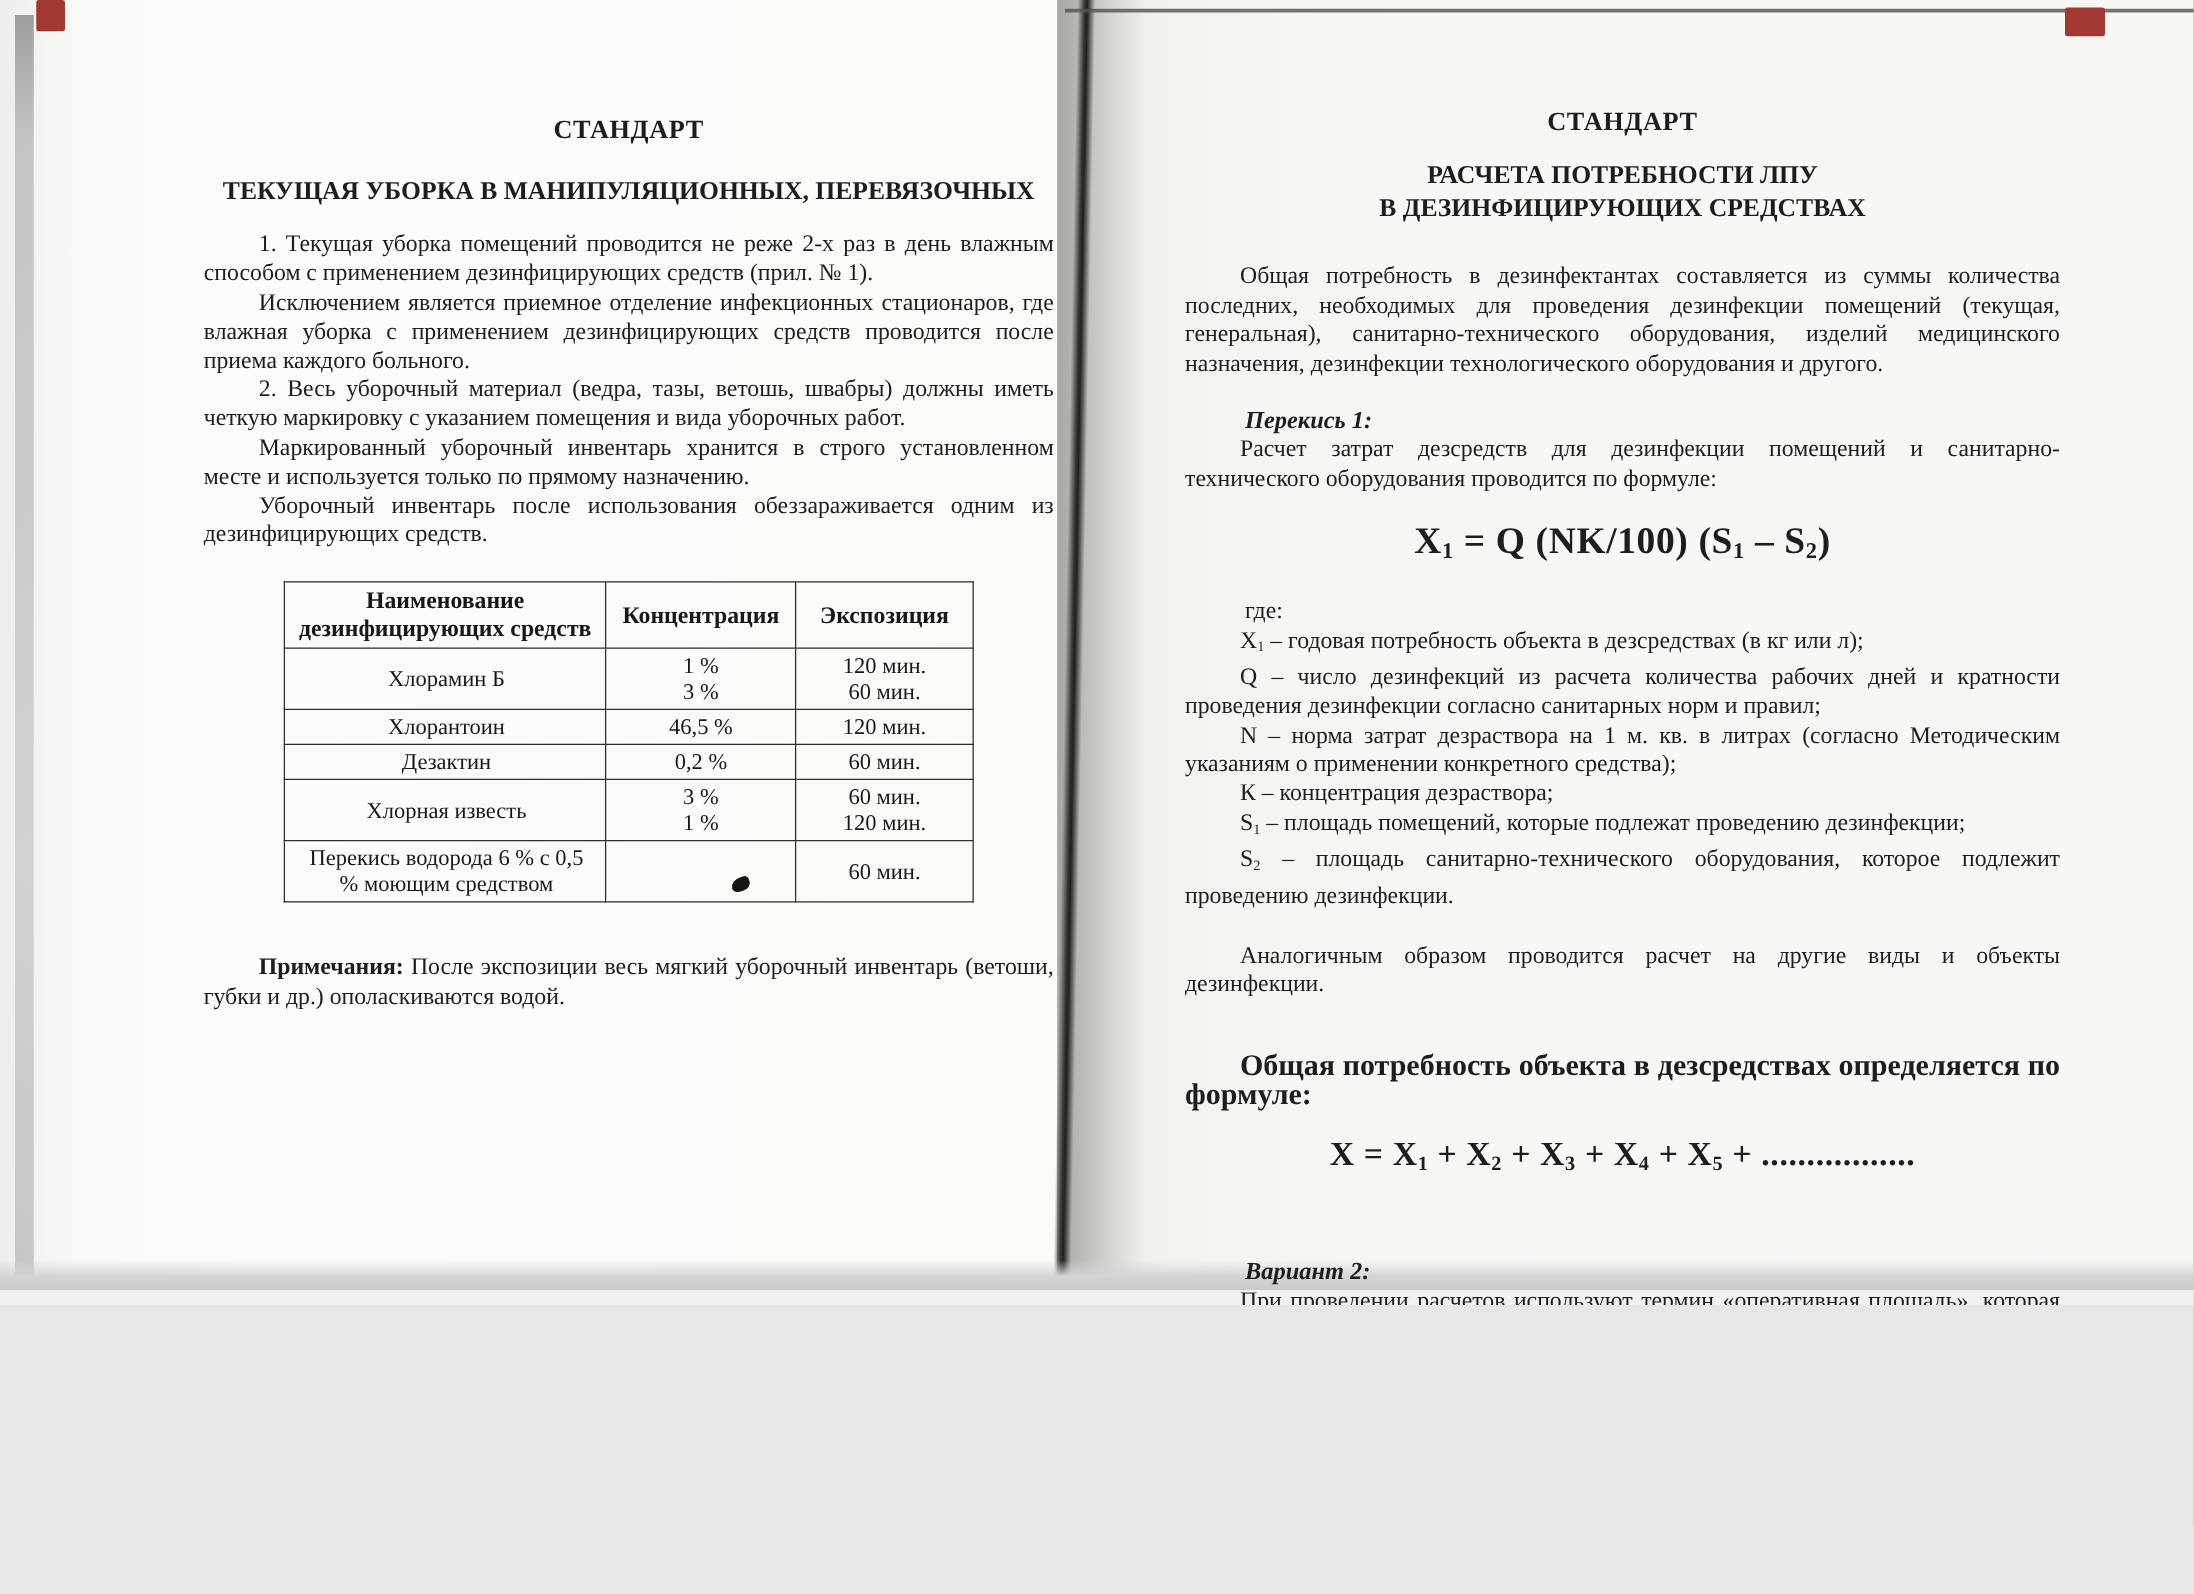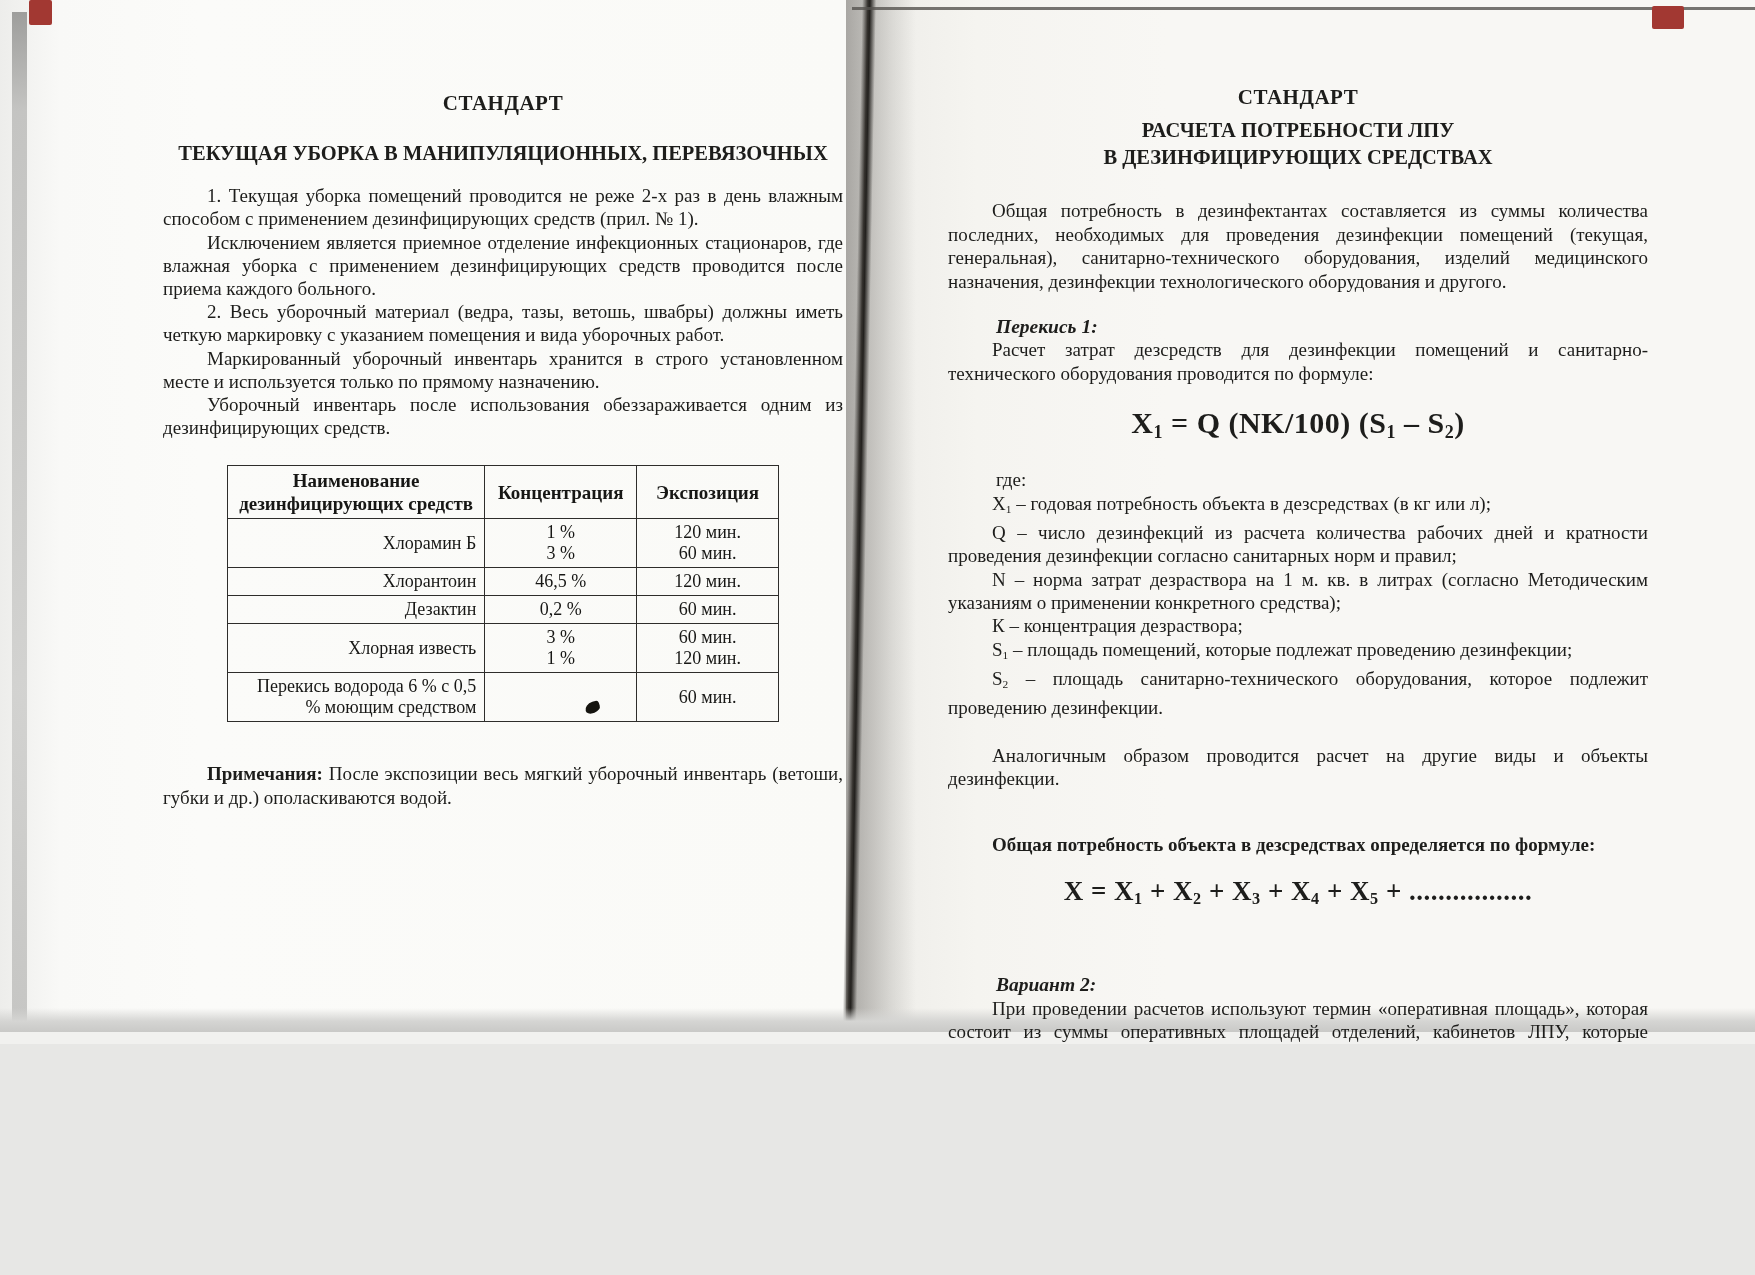--- a/index.html
+++ b/index.html
@@ -37,48 +37,48 @@
     border-radius:70% 30% 55% 45%; transform:rotate(-18deg); }
 
   
   .page-body { position:absolute; text-align:justify; }
   .page-body.left  { left:163px; top:92px;  width:680px; font-size:19px;  line-height:23.2px; }
   .page-body.right { left:948px; top:86px;  width:700px; font-size:19px;  line-height:23.4px; }
 
   .kicker { text-align:center; font-weight:bold; font-size:21px; letter-spacing:.5px; }
   .doc-title { text-align:center; font-weight:bold; font-size:20.5px; line-height:27px; }
   .page-body.left .doc-title { margin-top:25px; }
-  .page-body.right .doc-title { margin-top:8px; }
+  .page-body.right .doc-title { margin-top:18px; }
 
   p.body { text-indent:44px; }
   .page-body.left p.body:first-of-type { margin-top:17px; }
   .page-body.right p.intro { margin-top:28px; text-indent:44px; }
 
   .variant { font-weight:bold; font-style:italic; margin-left:48px; font-size:19.5px; }
   .variant.v1 { margin-top:22px; }
   .variant.v2 { margin-top:62px; }
 
   .formula { text-align:center; font-weight:bold; letter-spacing:.5px; }
   .formula.f1 { font-size:30px; margin-top:26px; margin-bottom:24px; }
   .formula.f2 { font-size:27px; margin-top:24px; }
   .formula sub, .def sub { font-size:60%; vertical-align:-.25em; }
 
   .where { margin-left:48px; }
   p.def { text-indent:44px; }
   p.analog { margin-top:24px; text-indent:44px; }
-  p.total-line { margin-top:42px; text-indent:44px; font-weight:bold; font-size:19px; }
+  p.total-line { margin-top:42px; text-indent:44px; font-weight:bold; font-size:24px; }
 
   
   table.disinfect { border-collapse:collapse; margin:26px 0 0 64px; width:552px;
     font-size:18px; line-height:21px; color:#171715; }
   table.disinfect th, table.disinfect td { border:1.6px solid #2e2d2b; padding:3px 8px;
     white-space:pre-line; vertical-align:middle; }
   table.disinfect th { font-weight:bold; font-size:19px; line-height:23px; text-align:center; }
   table.disinfect td { text-align:center; }
-  table.disinfect td.name { text-align:right; padding-left:10px; }
+  table.disinfect td.name { text-align:center; padding-left:10px; }
   col.c-name { width:258px; } col.c-conc { width:152px; } col.c-exp { width:142px; }
 
   .note { margin-top:40px; text-indent:44px; }
   .note b { font-weight:bold; }
 
   .pagenum { position:absolute; font-family:"Liberation Sans", sans-serif; font-size:19px; color:#3b3b39; }
   .pagenum.p20 { left:487px; top:1117px; }
   .pagenum.p21 { left:1268px; top:1045px; }
 </style>
 </head>

